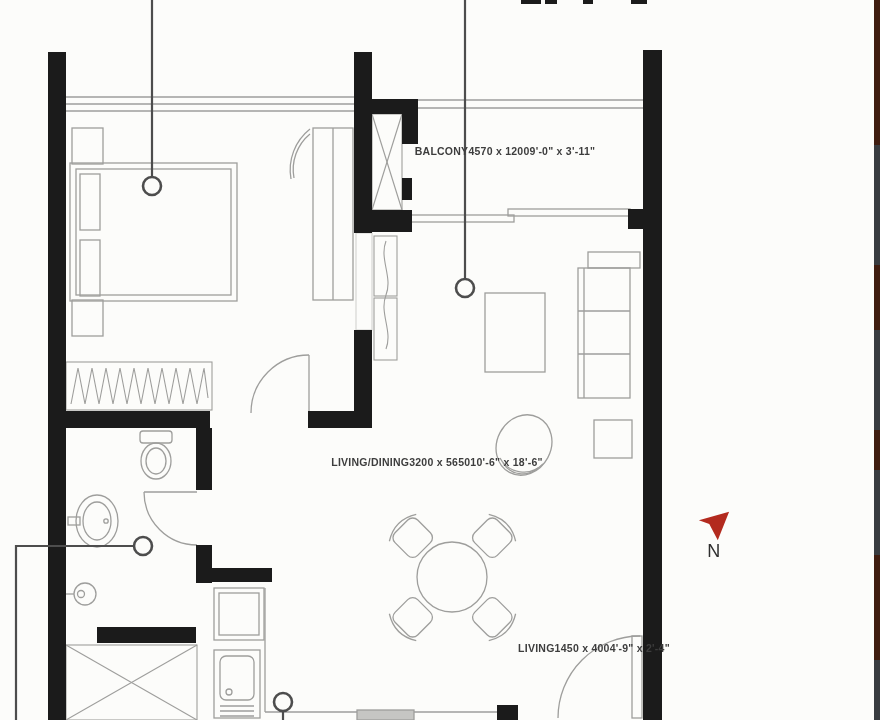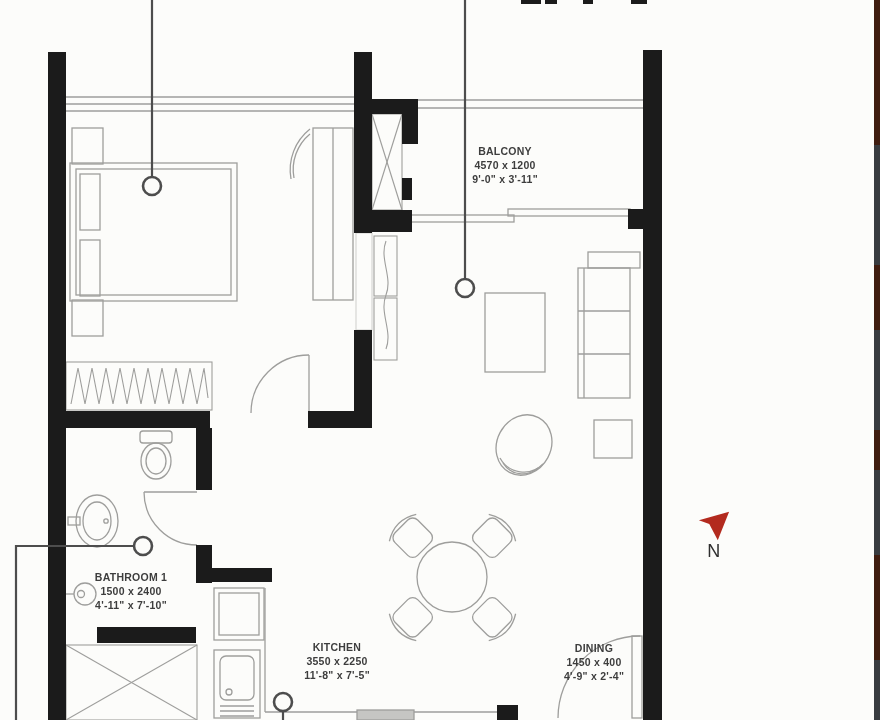--- a/index.html
+++ b/index.html
@@ -1,19 +1,19 @@
 <!DOCTYPE html>
 <html><head>
 <meta charset="utf-8">
 <style>
   html,body{margin:0;padding:0;}
   body{width:880px;height:720px;background:#e9e9e6;font-family:"Liberation Sans",sans-serif;}
   .canvas{position:relative;width:880px;height:720px;background:#fcfcfa;overflow:hidden;}
   .plan-svg{position:absolute;left:0;top:0;}
-  .room-label{position:absolute;transform:translateX(-50%);display:flex;flex-direction:column;
+  .room-label{position:absolute;transform:translateX(-50%);display:flex;flex-direction:row;
     align-items:center;text-align:center;color:#3d3d3d;font-size:10.5px;font-weight:700;
     line-height:13.8px;letter-spacing:.25px;white-space:nowrap;}
   .north{position:absolute;left:692px;top:509px;width:44px;display:flex;flex-direction:column;align-items:center;}
   .north-n{font-size:18px;font-weight:400;color:#2f2f2f;letter-spacing:.5px;margin-top:-2px;}
   .edge-strip{position:absolute;right:0;top:0;width:6px;height:720px;display:flex;flex-direction:column;}
   .edge-strip div{width:6px;}
 </style>
 </head>
 <body>
 
@@ -210,35 +210,30 @@
   </g>
 </svg>
 
 
   <div class="room-label" style="left:505px;top:145px;">
     <span>BALCONY</span>
     <span>4570 x 1200</span>
     <span>9'-0" x 3'-11"</span>
   </div>
 
-
-  <div class="room-label" style="left:131px;top:571px;">
-    <span>BATHROOM 1</span>
-    <span>1500 x 2400</span>
-    <span>4'-11" x 7'-10"</span>
-  </div>
-
-  <div class="room-label" style="left:337px;top:641px;">
-    <span>KITCHEN</span>
-    <span>3550 x 2250</span>
-    <span>11'-8" x 7'-5"</span>
-  </div>
+  <div class="room-label" style="left:437px;top:456px;">
+    <span>LIVING/DINING</span>
+    <span>3200 x 5650</span>
+    <span>10'-6" x 18'-6"</span>
+  </div>
+
+
 
   <div class="room-label" style="left:594px;top:642px;">
-    <span>DINING</span>
+    <span>LIVING</span>
     <span>1450 x 400</span>
     <span>4'-9" x 2'-4"</span>
   </div>
 
   <div class="north">
     <svg width="38" height="34" viewBox="0 0 40 36">
       <polygon points="4,12 36,3 24,33 15,16" fill="#b32a1e"></polygon>
     </svg>
     <span class="north-n">N</span>
   </div>

